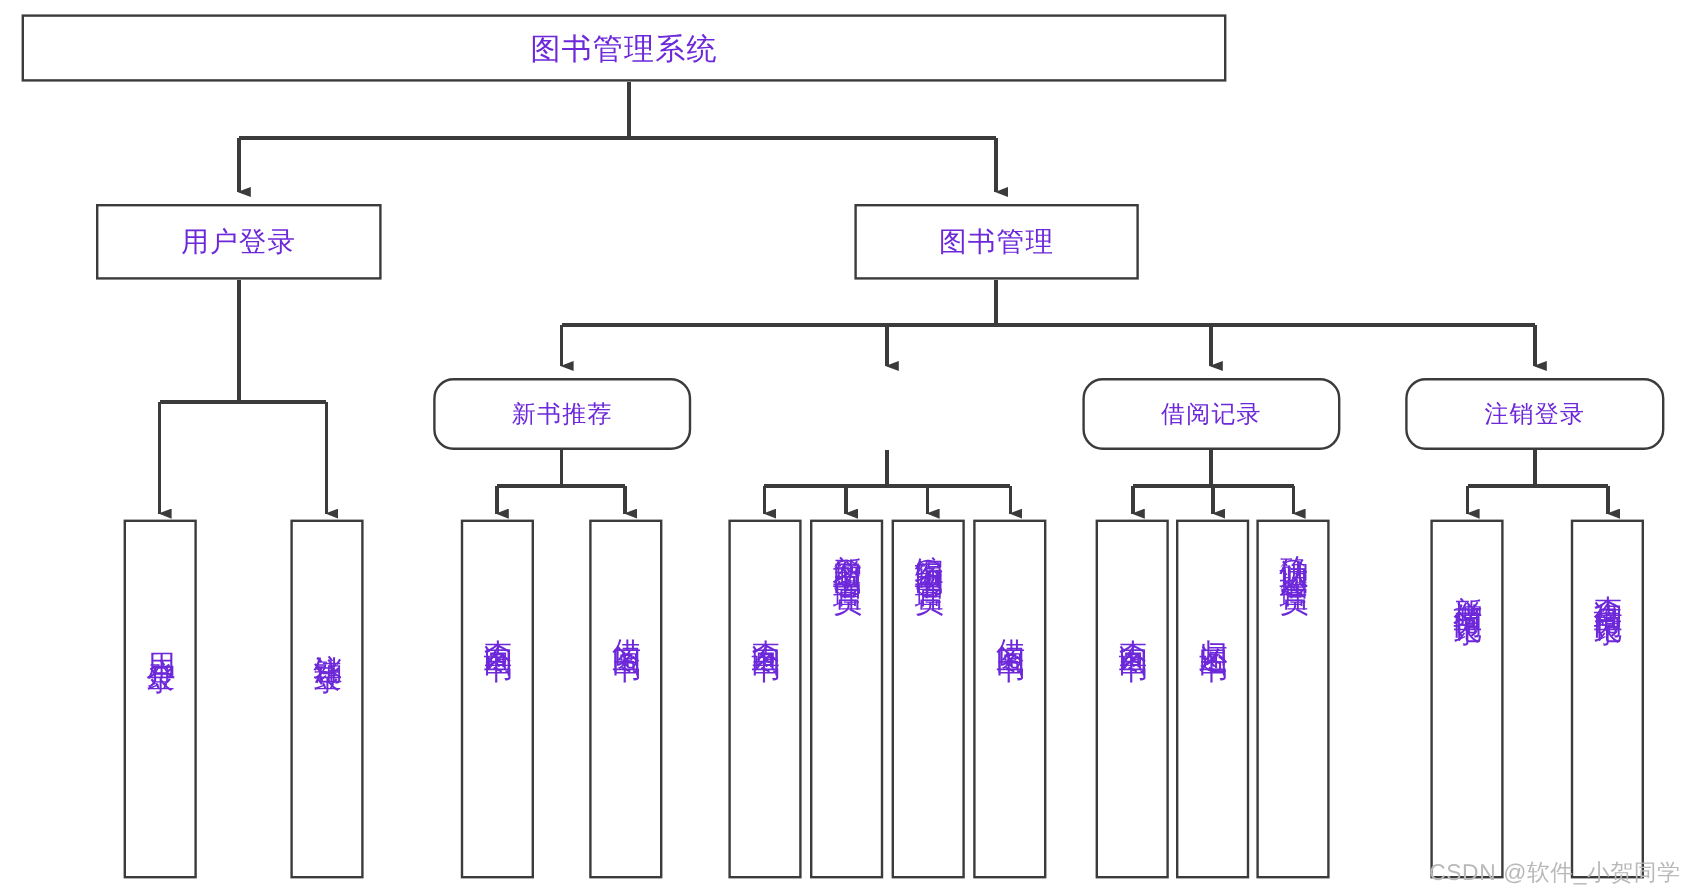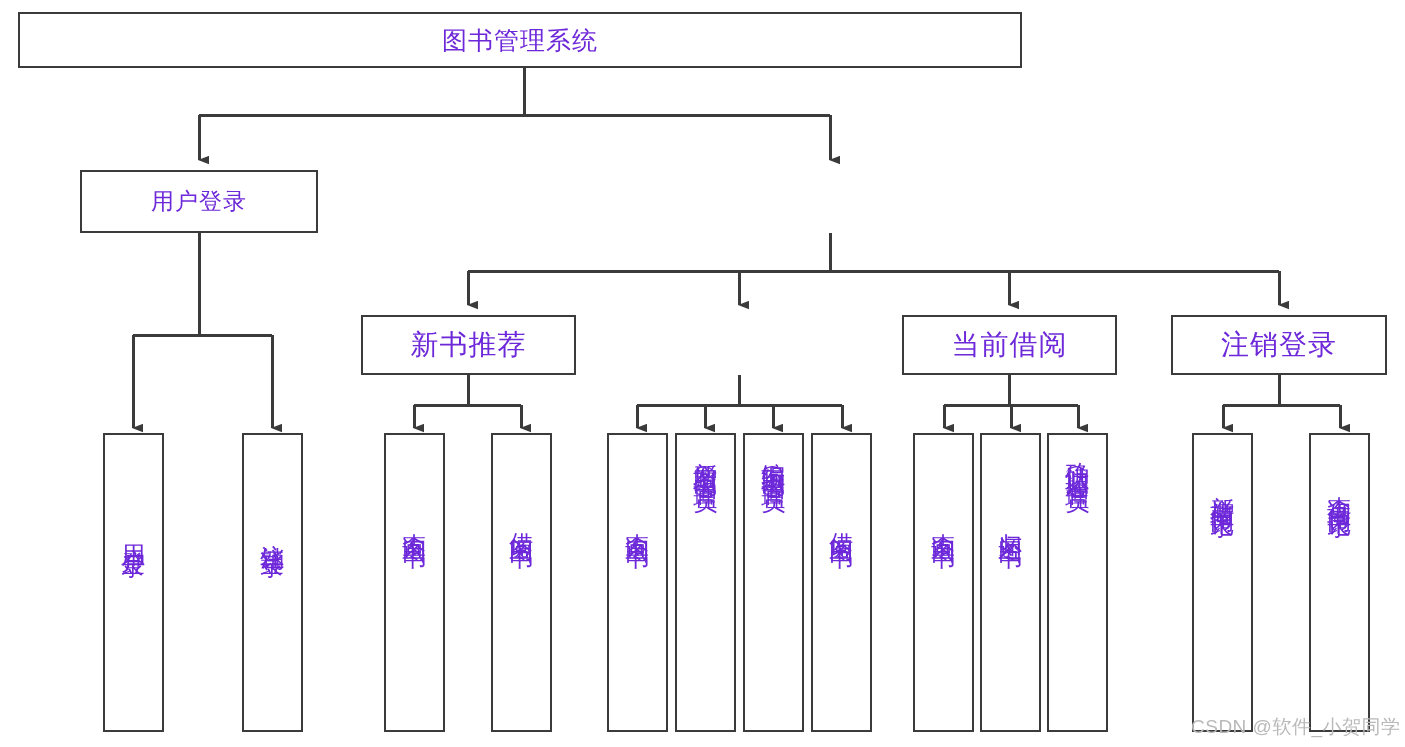--- a/index.html
+++ b/index.html
@@ -36,22 +36,23 @@
   }
   .node-root {
     font-size: 25px;
     letter-spacing: 1px;
   }
   .node-l1 {
     font-size: 23px;
     letter-spacing: 1px;
   }
   .node-l2 {
-    font-size: 28px;
+    font-size: 20px;
     letter-spacing: 1px;
+    border-radius: 17px;
   }
   .node-leaf {
     align-items: flex-start;
     padding-top: 4px;
   }
   .vtext {
     writing-mode: vertical-rl;
     text-orientation: upright;
     font-size: 24px;
     line-height: 1.06;
@@ -125,26 +126,29 @@
     </g>
   </svg>
 
   <div class="node-box node-root" style="left:18px; top:12px; width:1004px; height:56px;">
     <span>图书管理系统</span>
   </div>
 
   <div class="node-box node-l1" style="left:80px; top:170px; width:238px; height:63px;">
     <span>用户登录</span>
   </div>
+  <div class="node-box node-l1" style="left:712px; top:170px; width:237px; height:63px;">
+    <span>图书管理</span>
+  </div>
 
   <div class="node-box node-l2" style="left:361px; top:315px; width:215px; height:60px;">
     <span>新书推荐</span>
   </div>
   <div class="node-box node-l2" style="left:902px; top:315px; width:215px; height:60px;">
-    <span>当前借阅</span>
+    <span>借阅记录</span>
   </div>
   <div class="node-box node-l2" style="left:1171px; top:315px; width:216px; height:60px;">
     <span>注销登录</span>
   </div>
 
   <div class="node-box node-leaf" style="left:103px; top:433px; width:61px; height:299px;">
     <span class="vtext" style="margin-top:86px;">用户登录</span>
   </div>
   <div class="node-box node-leaf" style="left:242px; top:433px; width:61px; height:299px;">
     <span class="vtext" style="margin-top:86px;">注销登录</span>

